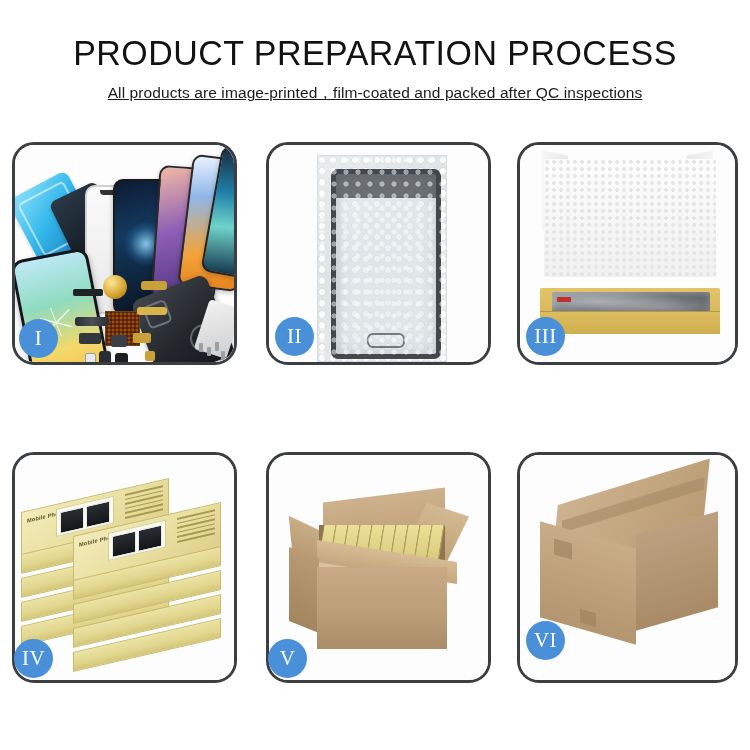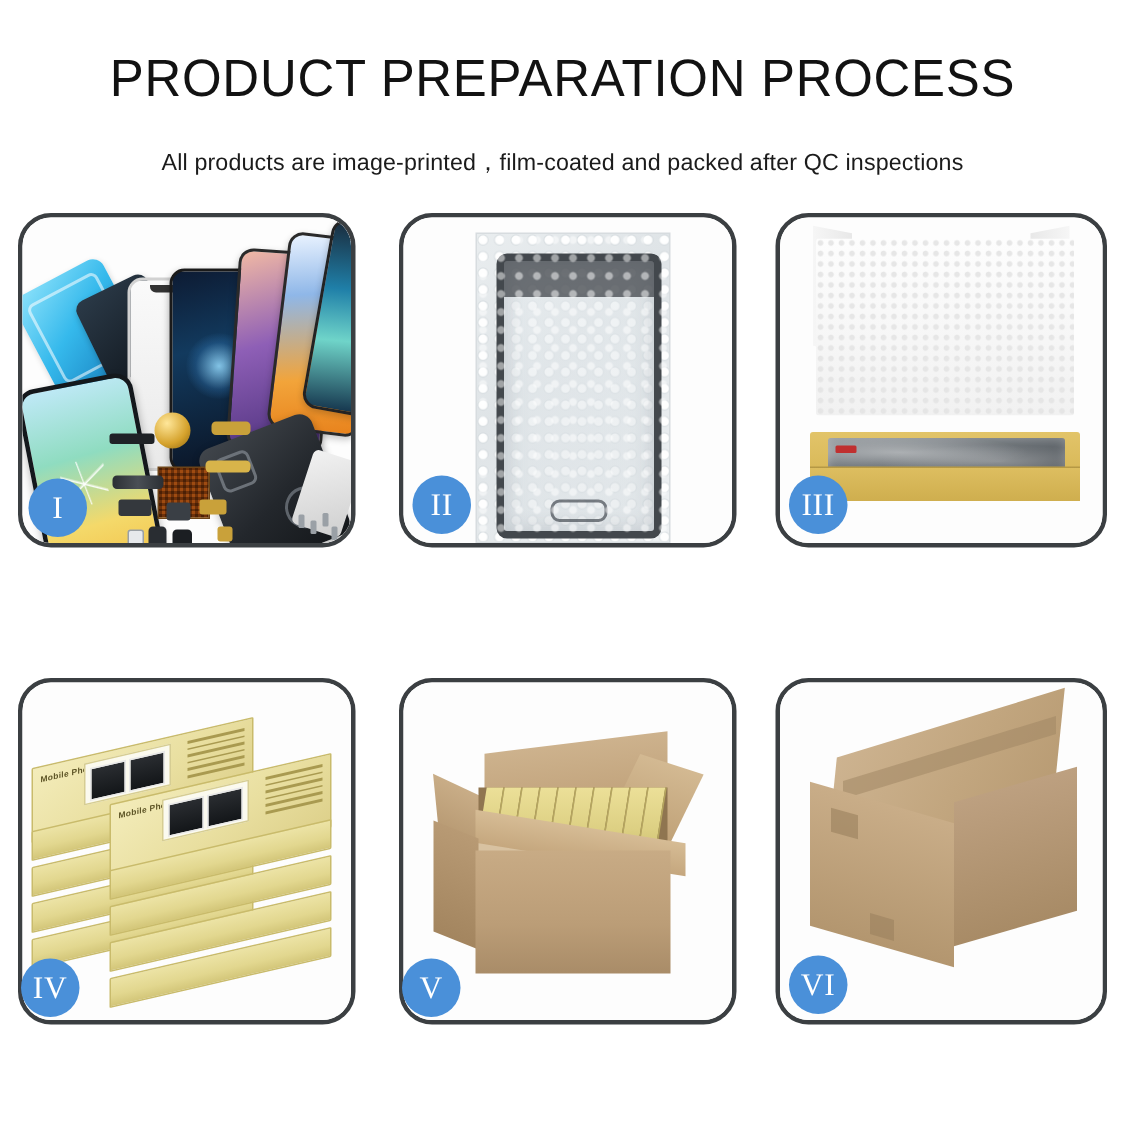--- a/index.html
+++ b/index.html
@@ -21,27 +21,28 @@
     font-size:35px;
     font-weight:500;
     letter-spacing:0.5px;
     color:#121212;
     font-family:"Liberation Sans","DejaVu Sans",sans-serif;
     transform:scaleX(0.97);
     white-space:nowrap;
     line-height:40px;
   }
   .subtitle{
-    position:absolute;left:0;top:98px;width:750px;
+    position:absolute;left:0;top:82px;width:750px;
     font-size:15.5px;
     font-weight:400;
     color:#1b1b1b;
     white-space:nowrap;
     line-height:22px;
     letter-spacing:0.1px;
+    text-decoration:underline;
   }
 
   
   .grid{
     position:absolute;left:0;top:0;width:750px;height:750px;
   }
   .panel{
     position:absolute;
     border:3px solid #3b3f42;
     border-radius:22px;
@@ -72,21 +73,21 @@
     display:flex;align-items:center;justify-content:center;
     letter-spacing:0.5px;
     z-index:6;
     left:-2px;bottom:-2px;
   }
   .badge.b1{left:4px;bottom:4px;}
   .badge.b2{left:6px;bottom:6px;}
   .badge.b3{left:6px;bottom:6px;}
   .badge.b4{left:-1px;bottom:2px;}
   .badge.b5{left:-1px;bottom:2px;}
-  .badge.b6{left:6px;bottom:4px;}
+  .badge.b6{left:6px;bottom:20px;}
 
   
   .ph{position:absolute;border-radius:7px;}
   .ph-blue{
     left:6px;top:36px;width:66px;height:76px;
     background:linear-gradient(150deg,#8fe3fb 0%,#35b9ec 45%,#1478b8 100%);
     border-radius:8px;
     transform:rotate(-28deg);
     box-shadow:0 2px 4px rgba(0,0,0,.18);
   }

